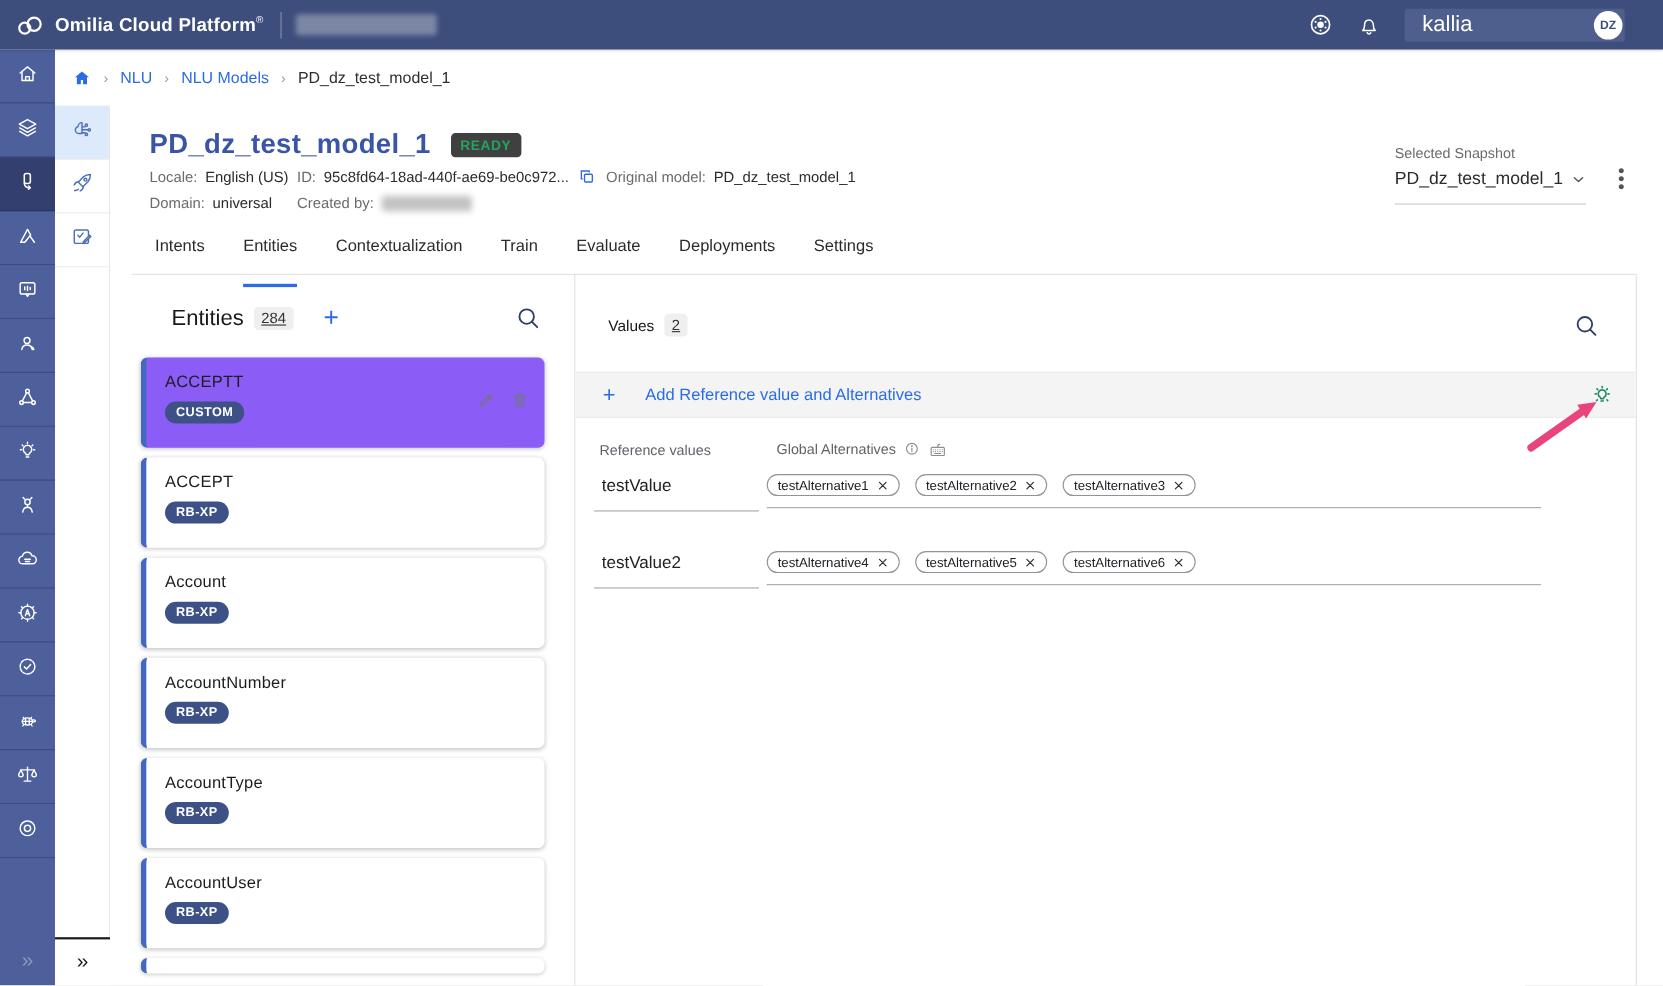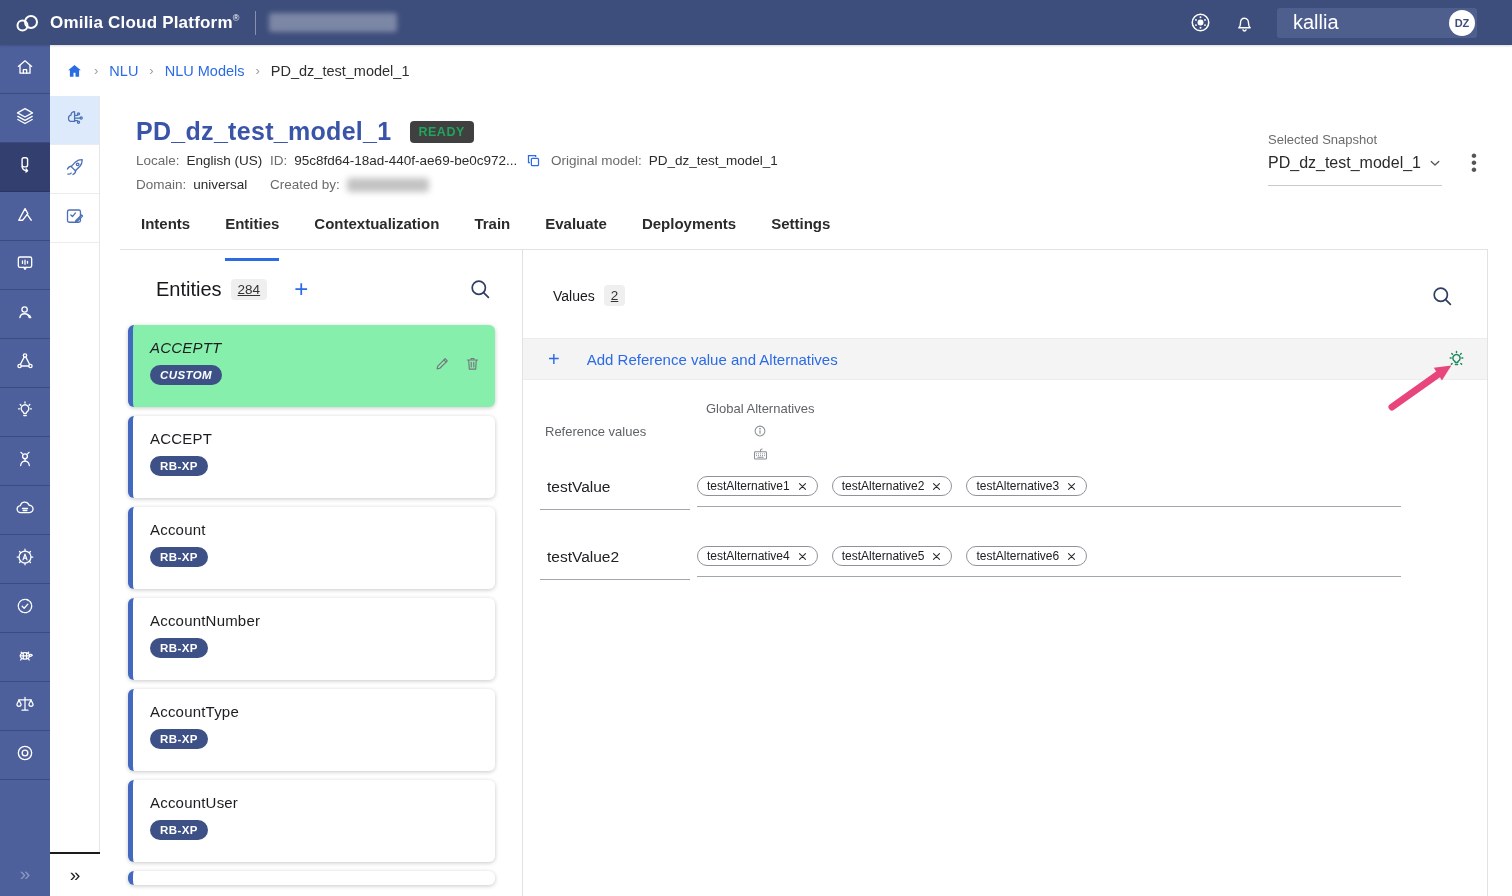--- a/index.html
+++ b/index.html
@@ -55,57 +55,57 @@
   .created-blur{width:82px;height:14px;background:#c3c3c3;border-radius:3px;filter:blur(3px);}
   .snapshot{position:absolute;right:70px;top:36px;width:174px;}
   .snap-label{font-size:13px;color:#6b6b6b;}
   .snap-row{margin-top:7px;display:flex;align-items:center;justify-content:space-between;
             font-size:16px;color:#2b2b2b;padding-bottom:13px;border-bottom:1px solid #C9C9C9;cursor:pointer;}
   .kebab{position:absolute;right:32px;top:56px;font-size:17px;color:#555;letter-spacing:0;
          line-height:7px;cursor:pointer;text-align:center;width:12px;}
   
   .tabbar{position:absolute;left:20px;top:119px;width:1368px;height:35px;border-bottom:1px solid #E2E2E2;
           box-sizing:border-box;}
-  .tabs{display:flex;gap:35px;margin-left:21px;height:100%;font-weight:bold;}
+  .tabs{display:flex;gap:35px;margin-left:21px;height:100%;}
   .tab{font-size:15px;color:#2b2b2b;display:flex;align-items:flex-start;cursor:pointer;position:relative;}
   .tab.active::after{content:"";position:absolute;left:0;right:0;bottom:-12px;height:3px;background:#2B6BE4;}
   
   .epanel{position:absolute;left:20px;top:154px;width:403px;height:646px;border-right:1px solid #E2E2E2;
           box-sizing:border-box;}
   .ehead{display:flex;align-items:center;padding:27px 30px 0 36px;}
   .panel-title{font-size:20px;color:#17171c;}
   .count-badge{margin-left:9px;background:#EFEFEF;border-radius:4px;font-size:13.5px;color:#333;
                padding:3px 7px;text-decoration:underline;}
   .plus-btn{margin-left:27px;color:#2B6BE4;font-size:24px;font-weight:300;line-height:20px;cursor:pointer;}
   .head-search{margin-left:auto;cursor:pointer;display:flex;}
   .elist{margin-top:24px;}
   .ecard{position:relative;margin:0 0 9px 8px;width:367px;height:82px;border-radius:6px;background:#fff;
          box-shadow:0 1px 4px rgba(0,0,0,.22);border-left:5px solid #4368BF;box-sizing:border-box;
          padding:14px 14px 0 17px;cursor:pointer;}
-  .ecard.selected{background:#86efac;font-style:italic;}
+  .ecard.selected{background:#8b5cf6;}
   .ecard.partial{height:11px;margin-bottom:0;}
   .ecard-name{font-size:15px;color:#1d1d21;letter-spacing:.2px;}
   .ebadge{display:inline-block;margin-top:9px;background:#3D5187;color:#fff;font-weight:bold;
           font-size:11.5px;padding:4px 10px;border-radius:12px;letter-spacing:.4px;}
   .card-actions{position:absolute;right:14px;top:30px;display:flex;gap:13px;}
   .act{cursor:pointer;display:flex;}
   
   .vpanel{position:absolute;left:423px;top:154px;width:965px;height:646px;border-right:1px solid #E2E2E2;
           box-sizing:border-box;}
   .vhead{display:flex;align-items:center;padding:27px 33px 0 30px;height:37px;}
   .vtoolbar{margin-top:24px;height:42px;background:#F4F4F4;border-top:1px solid #ECECEC;
             border-bottom:1px solid #ECECEC;display:flex;align-items:center;padding:0 20px 0 25px;
             box-sizing:border-box;}
   .add-plus{color:#2B6BE4;font-size:20px;font-weight:300;cursor:pointer;}
   .add-link{margin-left:27px;color:#2B6BE4;font-size:15px;cursor:pointer;}
   .hint-bulb{margin-left:auto;cursor:pointer;display:flex;}
   .vtable{padding:21px 0 0 22px;}
   .vhcells{display:flex;color:#5f6368;font-size:13px;align-items:center;}
   .vh-ref{width:161px;}
-  .vh-alt{display:flex;align-items:center;gap:8px;flex-direction:column;}
+  .vh-alt{display:flex;gap:8px;}
   .vrow{display:flex;margin-top:14px;align-items:flex-start;}
   .vrow + .vrow{margin-top:36px;}
   .ref{width:143px;margin-left:-5px;padding:2px 0 13px 7px;border-bottom:1px solid #A2A7AE;
        font-size:15.5px;color:#202124;cursor:text;}
   .alts{margin-left:7px;width:704px;padding-bottom:10px;border-bottom:1px solid #A2A7AE;display:flex;
         gap:14px;flex-wrap:wrap;cursor:text;}
   .chip{display:inline-flex;align-items:center;gap:7px;border:1px solid #8F9399;border-radius:12px;
         padding:2px 9px;font-size:12px;color:#202124;background:#fff;}
   .chip-x{cursor:pointer;display:flex;}
   

